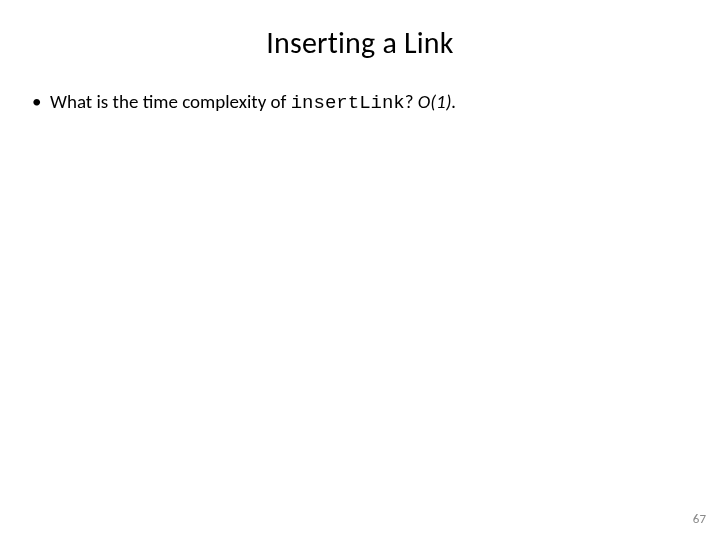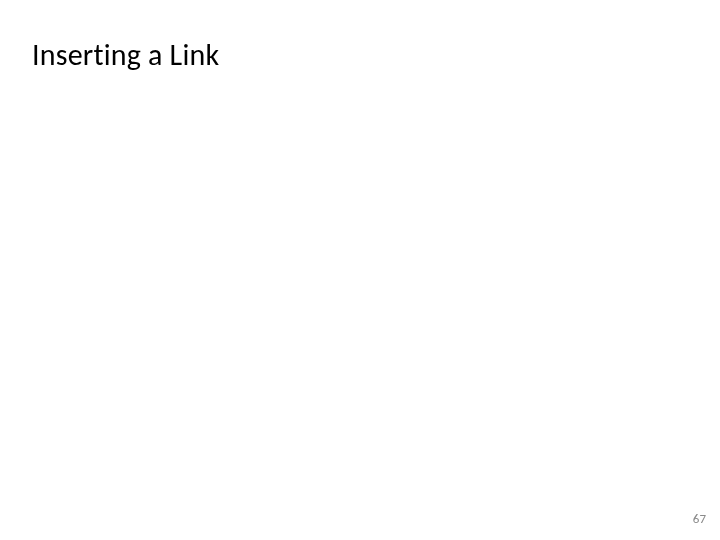--- a/index.html
+++ b/index.html
@@ -18,22 +18,22 @@
     .slide {
       width: 100%;
       height: 100%;
       padding: 20px 32px;
       position: relative;
     }
     .title {
       font-size: 30px;
       font-weight: 400;
       color: #000;
-      text-align: left;
-      margin-top: 16px;
+      text-align: center;
+      margin-top: 4px;
       margin-bottom: 28px;
       letter-spacing: 0.2px;
     }
     .bullet-list {
       list-style: none;
       padding-left: 0;
     }
     .bullet-item {
       font-size: 19px;
       color: #000;
@@ -61,14 +61,19 @@
       right: 14px;
       font-size: 13px;
       color: #8a8a8a;
     }
   </style>
 </head>
 <body>
 
 <div class="slide">
   <h1 class="title">Inserting a Link</h1>
+  <ul class="bullet-list">
+    <li class="bullet-item">
+      <span>What is the time complexity of </span><span class="code-text">insertLink</span><span>? </span><span class="italic">O(1).</span>
+    </li>
+  </ul>
   <div class="page-number">67</div>
 </div>
 
 </body></html>

